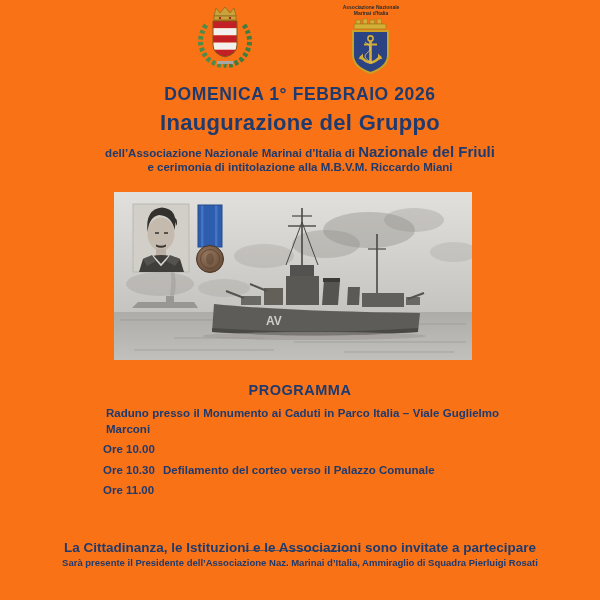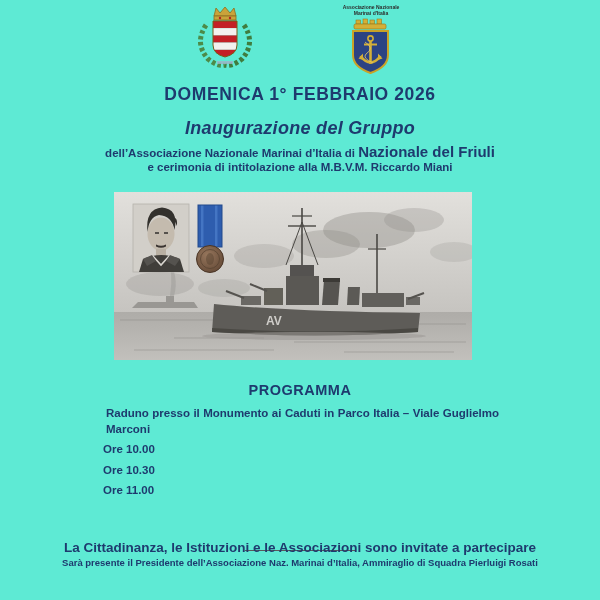--- a/index.html
+++ b/index.html
@@ -1,23 +1,23 @@
 <!DOCTYPE html>
 <html><head>
 <meta charset="utf-8">
 <style>
   html,body{margin:0;padding:0;background:#ffffff;}
   .poster{
-    position:relative;width:600px;height:600px;background:#5eead4;overflow:hidden;
+    position:relative;width:600px;height:600px;background:#f97316;overflow:hidden;
     font-family:"Liberation Sans",sans-serif;font-weight:700;color:#1e3a6e;
   }
   .abs{position:absolute;}
   .centered{left:0;width:600px;text-align:center;}
   .date-line{top:84px;font-size:17.5px;letter-spacing:.6px;}
-  .event-title{top:118px;font-size:18px;letter-spacing:.3px;font-style:italic;}
+  .event-title{top:110px;font-size:22px;letter-spacing:.3px;}
   .subtitle{top:143px;font-size:11.5px;}
   .subtitle .hl{font-size:15px;}
   .subtitle2{top:161px;font-size:11.5px;}
   .photo-wrap{left:114px;top:192px;width:358px;height:168px;}
   .programma{top:382px;font-size:14.5px;letter-spacing:.5px;}
   .program-list{left:103px;top:406px;width:396px;}
   .program-row{display:flex;margin-bottom:5px;font-size:11.5px;line-height:1.35;}
   .program-time{width:57px;flex:none;}
   .program-desc{flex:1;text-align:justify;padding-left:3px;}
   .divider{left:245px;top:550px;width:110px;height:1px;background:#5a5a5a;}
@@ -200,20 +200,21 @@
 
   <div class="abs program-list">
     <div class="program-row">
       <div class="program-desc">Raduno presso il Monumento ai Caduti in Parco Italia – Viale Guglielmo Marconi</div>
     </div>
     <div class="program-row">
       <div class="program-time">Ore 10.00</div>
     </div>
     <div class="program-row">
       <div class="program-time">Ore 10.30</div>
+      <div class="program-desc">Defilamento del corteo verso il Palazzo Comunale</div>
     </div>
     <div class="program-row">
       <div class="program-time">Ore 11.00</div>
     </div>
   </div>
 
   <div class="abs divider"></div>
   <div class="abs centered footer-note">Sarà presente il Presidente dell’Associazione Naz. Marinai d’Italia, Ammiraglio di Squadra Pierluigi Rosati</div>
   <div class="abs centered invitation">La Cittadinanza, le Istituzioni e le Associazioni sono invitate a partecipare</div>
 

